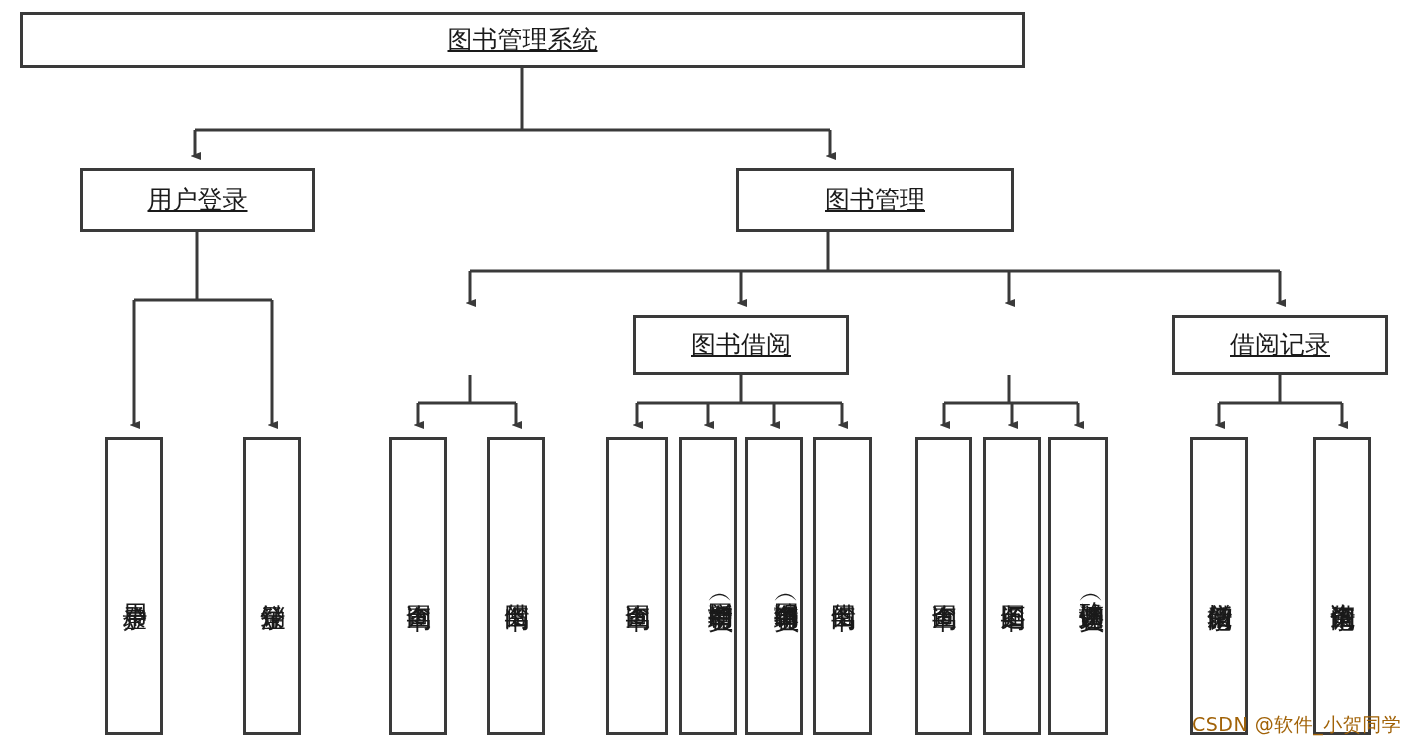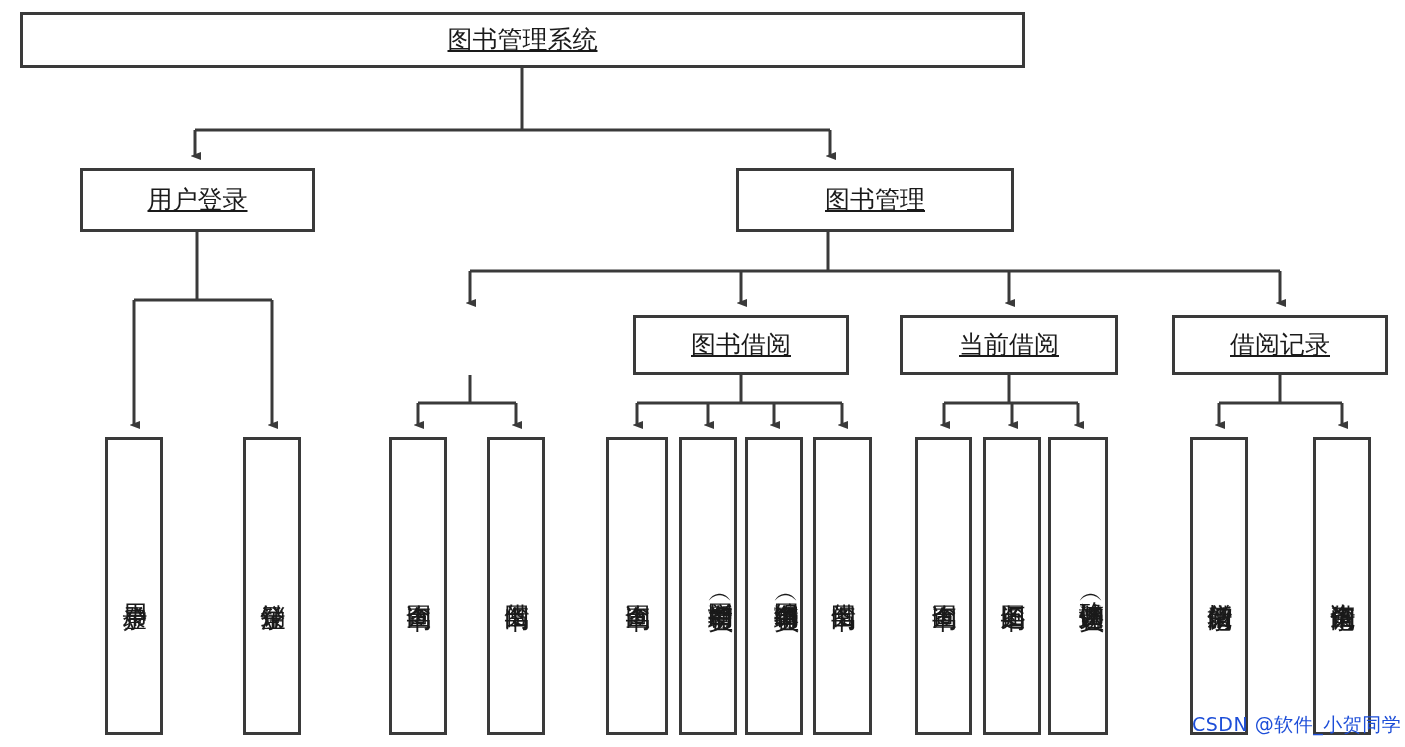--- a/index.html
+++ b/index.html
@@ -55,21 +55,21 @@
     top: 0;
     width: 1405px;
     height: 747px;
     pointer-events: none;
   }
   .watermark {
     position: absolute;
     left: 1192px;
     top: 712px;
     font-size: 19px;
-    color: #1d4ed8;
+    color: #a16207;
     white-space: nowrap;
     letter-spacing: 0.5px;
   }
 </style>
 </head>
 <body>
 
 <div id="canvas">
 
   <svg class="links" viewBox="0 0 1405 747">
@@ -121,21 +121,20 @@
       <path d="M1342,403 L1342,425" marker-end="url(#arrow)"></path>
     </g>
   </svg>
 
   <div class="node h" style="left:20px;top:12px;width:1005px;height:56px;">图书管理系统</div>
 
   <div class="node h" style="left:80px;top:168px;width:235px;height:64px;">用户登录</div>
   <div class="node h" style="left:736px;top:168px;width:278px;height:64px;">图书管理</div>
 
   <div class="node h" style="left:633px;top:315px;width:216px;height:60px;">图书借阅</div>
-  <div class="node h" style="left:900px;top:315px;width:218px;height:60px;">当前借阅</div>
   <div class="node h" style="left:1172px;top:315px;width:216px;height:60px;">借阅记录</div>
 
   <div class="node v vmid" style="left:105px;top:437px;width:58px;height:298px;">用户登录</div>
   <div class="node v vmid" style="left:243px;top:437px;width:58px;height:298px;">注销登录</div>
 
   <div class="node v vmid" style="left:389px;top:437px;width:58px;height:298px;">查询图书</div>
   <div class="node v vmid" style="left:487px;top:437px;width:58px;height:298px;">借阅图书</div>
 
   <div class="node v vmid" style="left:606px;top:437px;width:62px;height:298px;">查询图书</div>
   <div class="node v vtop" style="left:679px;top:437px;width:58px;height:298px;">新增图书（管理员）</div>

